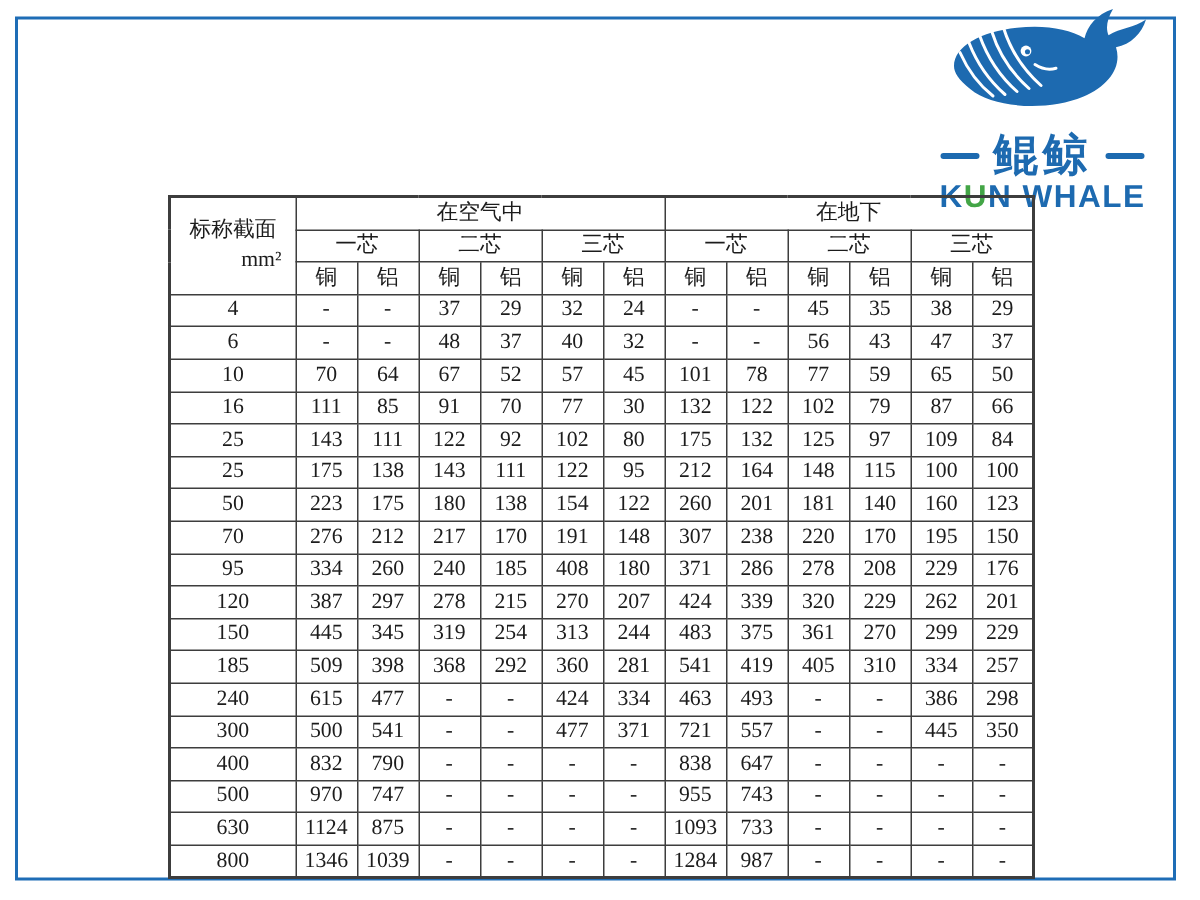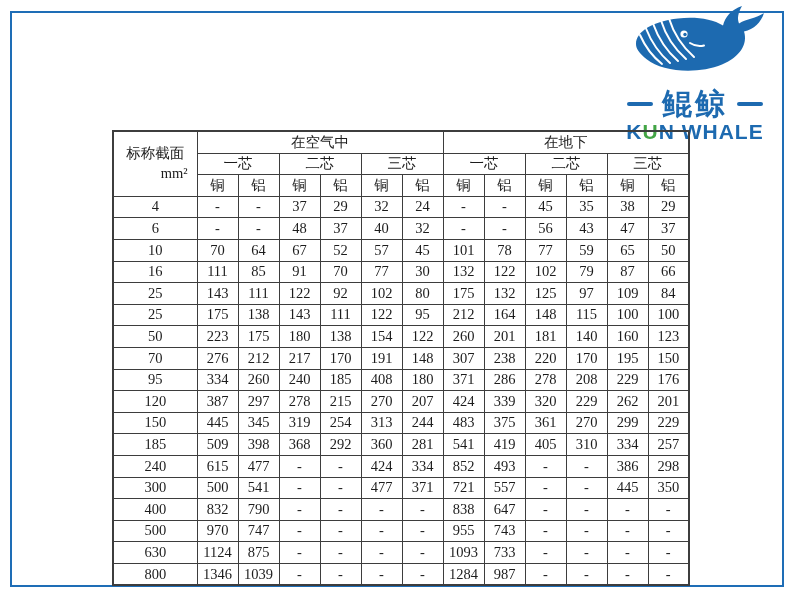--- a/index.html
+++ b/index.html
@@ -307,21 +307,21 @@
         <td>257</td>
       </tr>
       <tr>
         <td>240</td>
         <td>615</td>
         <td>477</td>
         <td>-</td>
         <td>-</td>
         <td>424</td>
         <td>334</td>
-        <td>852</td>
+        <td>463</td>
         <td>493</td>
         <td>-</td>
         <td>-</td>
         <td>386</td>
         <td>298</td>
       </tr>
       <tr>
         <td>300</td>
         <td>500</td>
         <td>541</td>

